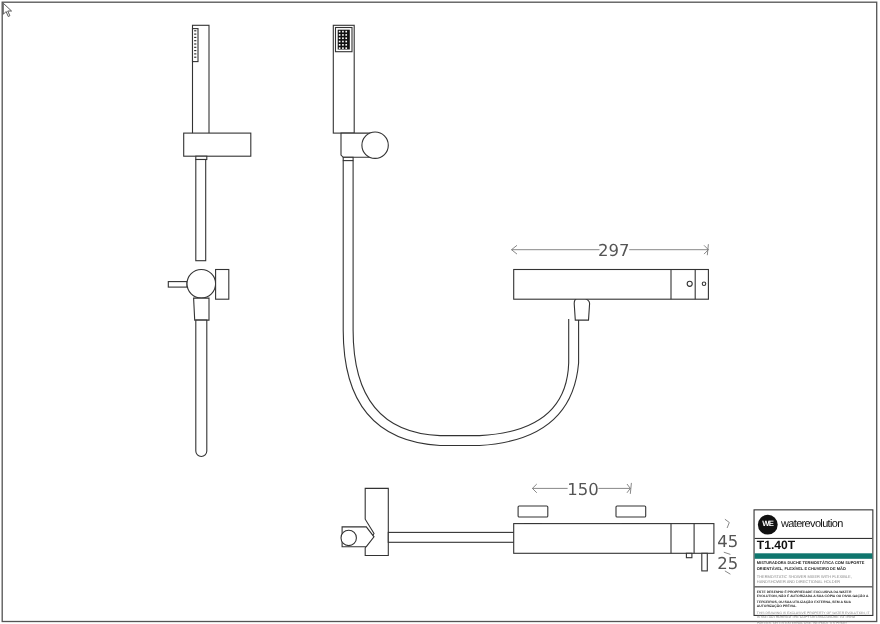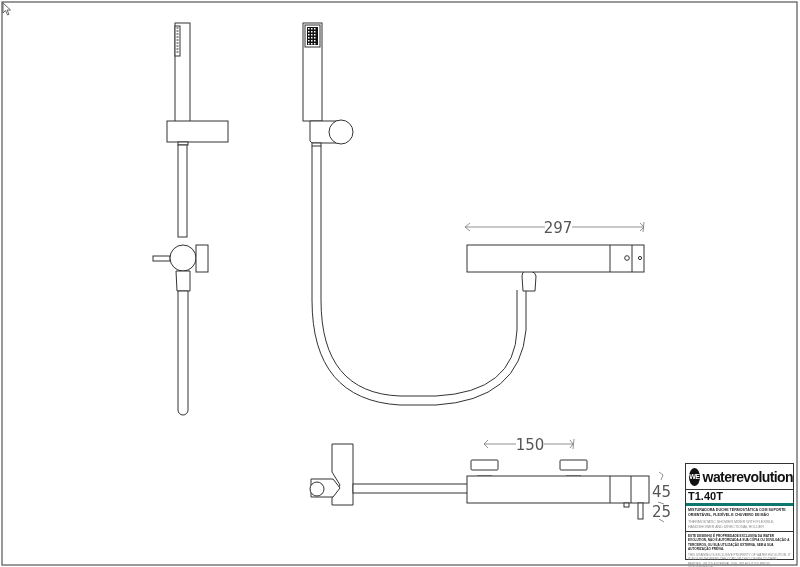--- a/index.html
+++ b/index.html
@@ -3,22 +3,22 @@
   <meta charset="utf-8">
   <style>
     html, body { margin: 0; padding: 0; background: #ffffff; }
     body { width: 800px; height: 567px; position: relative; overflow: hidden; font-family: "Liberation Sans", sans-serif; }
     .sheet { position: absolute; left: 0; top: 0; width: 800px; height: 515px; }
     .drawing { position: absolute; left: 0; top: 0; }
     .dim-text { font-family: "DejaVu Sans", sans-serif; font-size: 15px; fill: #555555; }
     .titleblock { position: absolute; left: 685px; top: 463px; width: 109px; height: 97px; border: 1px solid #333; background: #fff; box-sizing: border-box; font-family: "Liberation Sans", sans-serif; }
     .tb-brand { height: 25px; border-bottom: 1px solid #333; display: flex; align-items: center; padding-left: 3px; gap: 3px; }
     .tb-logo { width: 18px; height: 18px; border-radius: 50%; background: #111; color: #fff; font-size: 7px; font-weight: bold; display: flex; align-items: center; justify-content: center; letter-spacing: -0.5px; }
-    .tb-brandname { font-size: 14px; font-weight: bold; color: #111; letter-spacing: -0.6px; }
-    .tb-code { height: 13px; border-bottom: 3px solid #0f766e; font-size: 11px; font-weight: bold; color: #111; padding-left: 2px; line-height: 13px; }
+    .tb-brandname { font-size: 10px; font-weight: normal; color: #111; letter-spacing: -0.6px; }
+    .tb-code { height: 13px; border-bottom: 5px solid #0f766e; font-size: 11px; font-weight: bold; color: #111; padding-left: 2px; line-height: 13px; }
     .tb-desc { padding: 2px 2px 1px 2px; border-bottom: 1px solid #333; }
     .tb-desc-pt { font-size: 3.6px; font-weight: bold; color: #222; line-height: 5px; text-transform: uppercase; }
     .tb-desc-en { font-size: 3.6px; color: #888; line-height: 5px; text-transform: uppercase; margin-top: 2px; }
     .tb-legal { padding: 2px; }
     .tb-legal-pt { font-size: 3.1px; font-weight: bold; color: #222; line-height: 4.3px; text-transform: uppercase; }
     .tb-legal-en { font-size: 3.1px; color: #888; line-height: 4.3px; text-transform: uppercase; margin-top: 2px; }
     .cursor { position: absolute; left: 2px; top: 2px; }
   </style>
 </head>
 <body>

